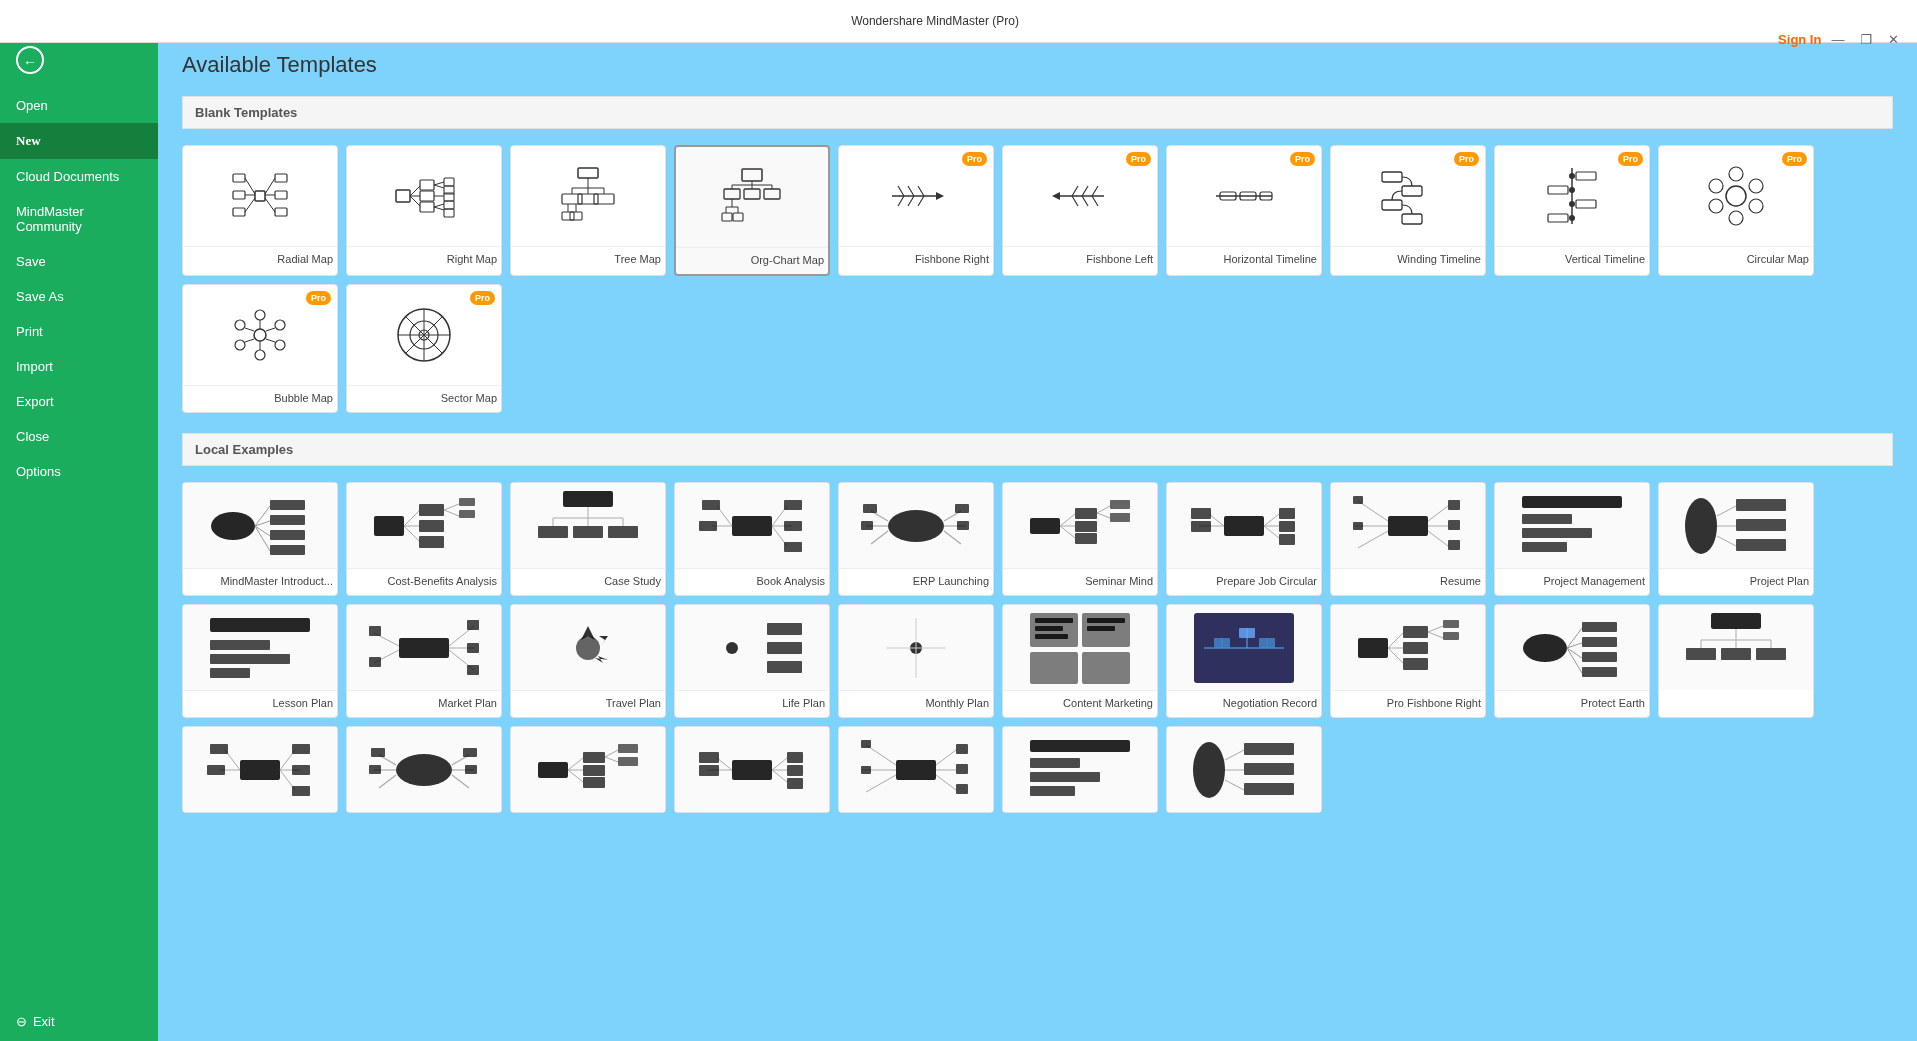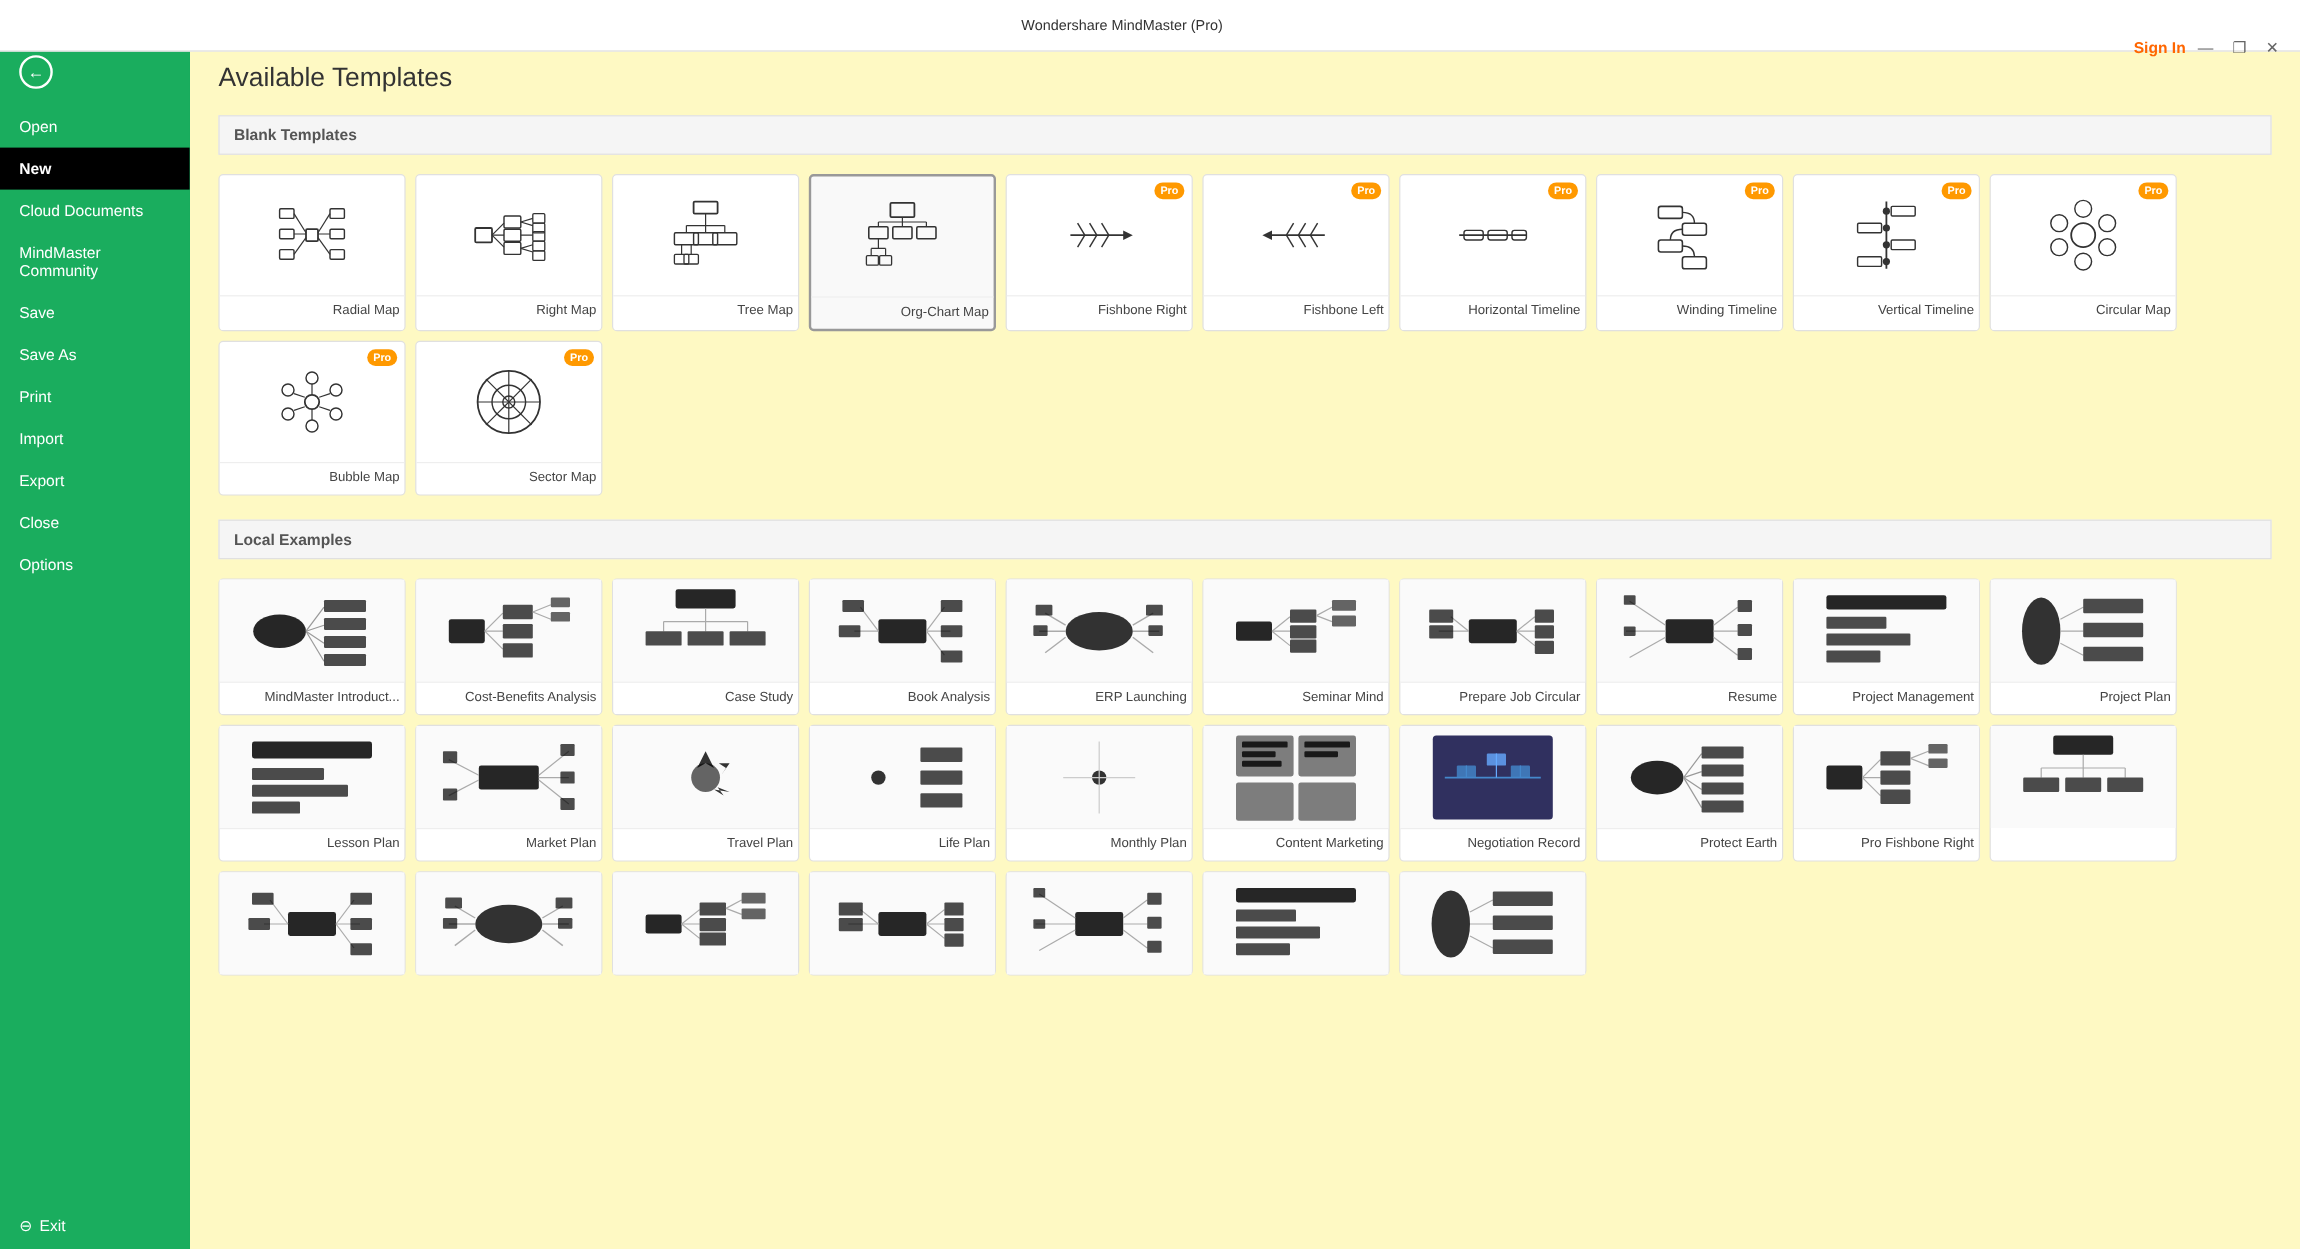--- a/index.html
+++ b/index.html
@@ -24,31 +24,31 @@
       cursor: pointer; color: #fff;
     }
     .back-circle {
       width: 28px; height: 28px; border-radius: 50%; border: 2px solid #fff;
       display: flex; align-items: center; justify-content: center; font-size: 14px; color: #fff;
     }
     .sidebar-item {
       padding: 10px 16px; color: #fff; font-size: 13px; cursor: pointer;
       transition: background 0.15s;
     }
-    .sidebar-item.active { background: #000000; font-weight: 600; }
+    .sidebar-item.active { background: #15803d; font-weight: 600; font-family: Liberation Serif, serif; }
     .sidebar-divider { flex: 1; }
     .sidebar-exit {
       padding: 12px 16px; color: #fff; font-size: 13px; cursor: pointer;
       display: flex; align-items: center; gap: 6px;
     }
 
     
     .main {
       margin-top: 32px; margin-left: 158px; flex: 1; overflow-y: auto;
-      background: #fef9c3; padding: 20px 24px;
+      background: #7dd3fc; padding: 20px 24px;
     }
     .page-title { font-size: 22px; font-weight: 400; color: #333; margin-bottom: 18px; }
 
     
     .section-header {
       background: #f5f5f5; padding: 8px 12px; font-size: 13px; color: #555;
       font-weight: 600; margin-bottom: 16px; border: 1px solid #e0e0e0;
     }
 
     
@@ -607,50 +607,50 @@
             <line x1="33" y1="40" x2="33" y2="30" stroke="#4488cc" stroke-width="1"></line>
             <line x1="58" y1="40" x2="58" y2="20" stroke="#66aaff" stroke-width="1"></line>
             <line x1="78" y1="40" x2="78" y2="30" stroke="#4488cc" stroke-width="1"></line>
           </svg>
         </div>
         <div class="template-card-label">Negotiation Record</div>
       </div>
       <div class="template-card">
         <div class="thumb">
           <svg viewBox="0 0 110 80">
-            <ellipse cx="28" cy="40" rx="22" ry="14" fill="#" opacity="0.85"></ellipse>
-            <line x1="50" y1="40" x2="65" y2="20" stroke="#999" stroke-width="1"></line>
-            <line x1="50" y1="40" x2="65" y2="35" stroke="#999" stroke-width="1"></line>
-            <line x1="50" y1="40" x2="65" y2="50" stroke="#999" stroke-width="1"></line>
-            <line x1="50" y1="40" x2="65" y2="65" stroke="#999" stroke-width="1"></line>
-            <rect x="65" y="14" width="35" height="10" rx="1" fill="f" opacity="0.7"></rect>
-            <rect x="65" y="29" width="35" height="10" rx="1" fill="3" opacity="0.7"></rect>
-            <rect x="65" y="44" width="35" height="10" rx="1" fill="9" opacity="0.7"></rect>
-            <rect x="65" y="59" width="35" height="10" rx="1" fill="f" opacity="0.7"></rect>
-          </svg>
-        </div>
-        <div class="template-card-label">Protect Earth</div>
-      </div>
-      <div class="template-card">
-        <div class="thumb">
-          <svg viewBox="0 0 110 80">
             <rect x="5" y="30" width="30" height="20" rx="2" fill="#" opacity="0.85"></rect>
             <line x1="35" y1="40" x2="50" y2="25" stroke="#aaa" stroke-width="1"></line>
             <line x1="35" y1="40" x2="50" y2="40" stroke="#aaa" stroke-width="1"></line>
             <line x1="35" y1="40" x2="50" y2="55" stroke="#aaa" stroke-width="1"></line>
             <rect x="50" y="18" width="25" height="12" rx="1" fill="e" opacity="0.7"></rect>
             <rect x="50" y="34" width="25" height="12" rx="1" fill="7" opacity="0.7"></rect>
             <rect x="50" y="50" width="25" height="12" rx="1" fill="4" opacity="0.7"></rect>
             <line x1="75" y1="24" x2="90" y2="18" stroke="#aaa" stroke-width="1"></line>
             <line x1="75" y1="24" x2="90" y2="30" stroke="#aaa" stroke-width="1"></line>
             <rect x="90" y="12" width="16" height="8" rx="1" fill="e" opacity="0.6"></rect>
             <rect x="90" y="24" width="16" height="8" rx="1" fill="7" opacity="0.6"></rect>
           </svg>
         </div>
         <div class="template-card-label">Pro Fishbone Right</div>
+      </div>
+      <div class="template-card">
+        <div class="thumb">
+          <svg viewBox="0 0 110 80">
+            <ellipse cx="28" cy="40" rx="22" ry="14" fill="#" opacity="0.85"></ellipse>
+            <line x1="50" y1="40" x2="65" y2="20" stroke="#999" stroke-width="1"></line>
+            <line x1="50" y1="40" x2="65" y2="35" stroke="#999" stroke-width="1"></line>
+            <line x1="50" y1="40" x2="65" y2="50" stroke="#999" stroke-width="1"></line>
+            <line x1="50" y1="40" x2="65" y2="65" stroke="#999" stroke-width="1"></line>
+            <rect x="65" y="14" width="35" height="10" rx="1" fill="f" opacity="0.7"></rect>
+            <rect x="65" y="29" width="35" height="10" rx="1" fill="3" opacity="0.7"></rect>
+            <rect x="65" y="44" width="35" height="10" rx="1" fill="9" opacity="0.7"></rect>
+            <rect x="65" y="59" width="35" height="10" rx="1" fill="f" opacity="0.7"></rect>
+          </svg>
+        </div>
+        <div class="template-card-label">Protect Earth</div>
       </div>
       <div class="template-card">
         <div class="thumb">
           <svg viewBox="0 0 110 80">
             <rect x="30" y="5" width="50" height="16" rx="2" fill="#" opacity="0.85"></rect>
             <line x1="55" y1="21" x2="55" y2="32" stroke="#aaa" stroke-width="1"></line>
             <line x1="20" y1="32" x2="90" y2="32" stroke="#aaa" stroke-width="1"></line>
             <line x1="20" y1="32" x2="20" y2="40" stroke="#aaa" stroke-width="1"></line>
             <line x1="55" y1="32" x2="55" y2="40" stroke="#aaa" stroke-width="1"></line>
             <line x1="90" y1="32" x2="90" y2="40" stroke="#aaa" stroke-width="1"></line>

